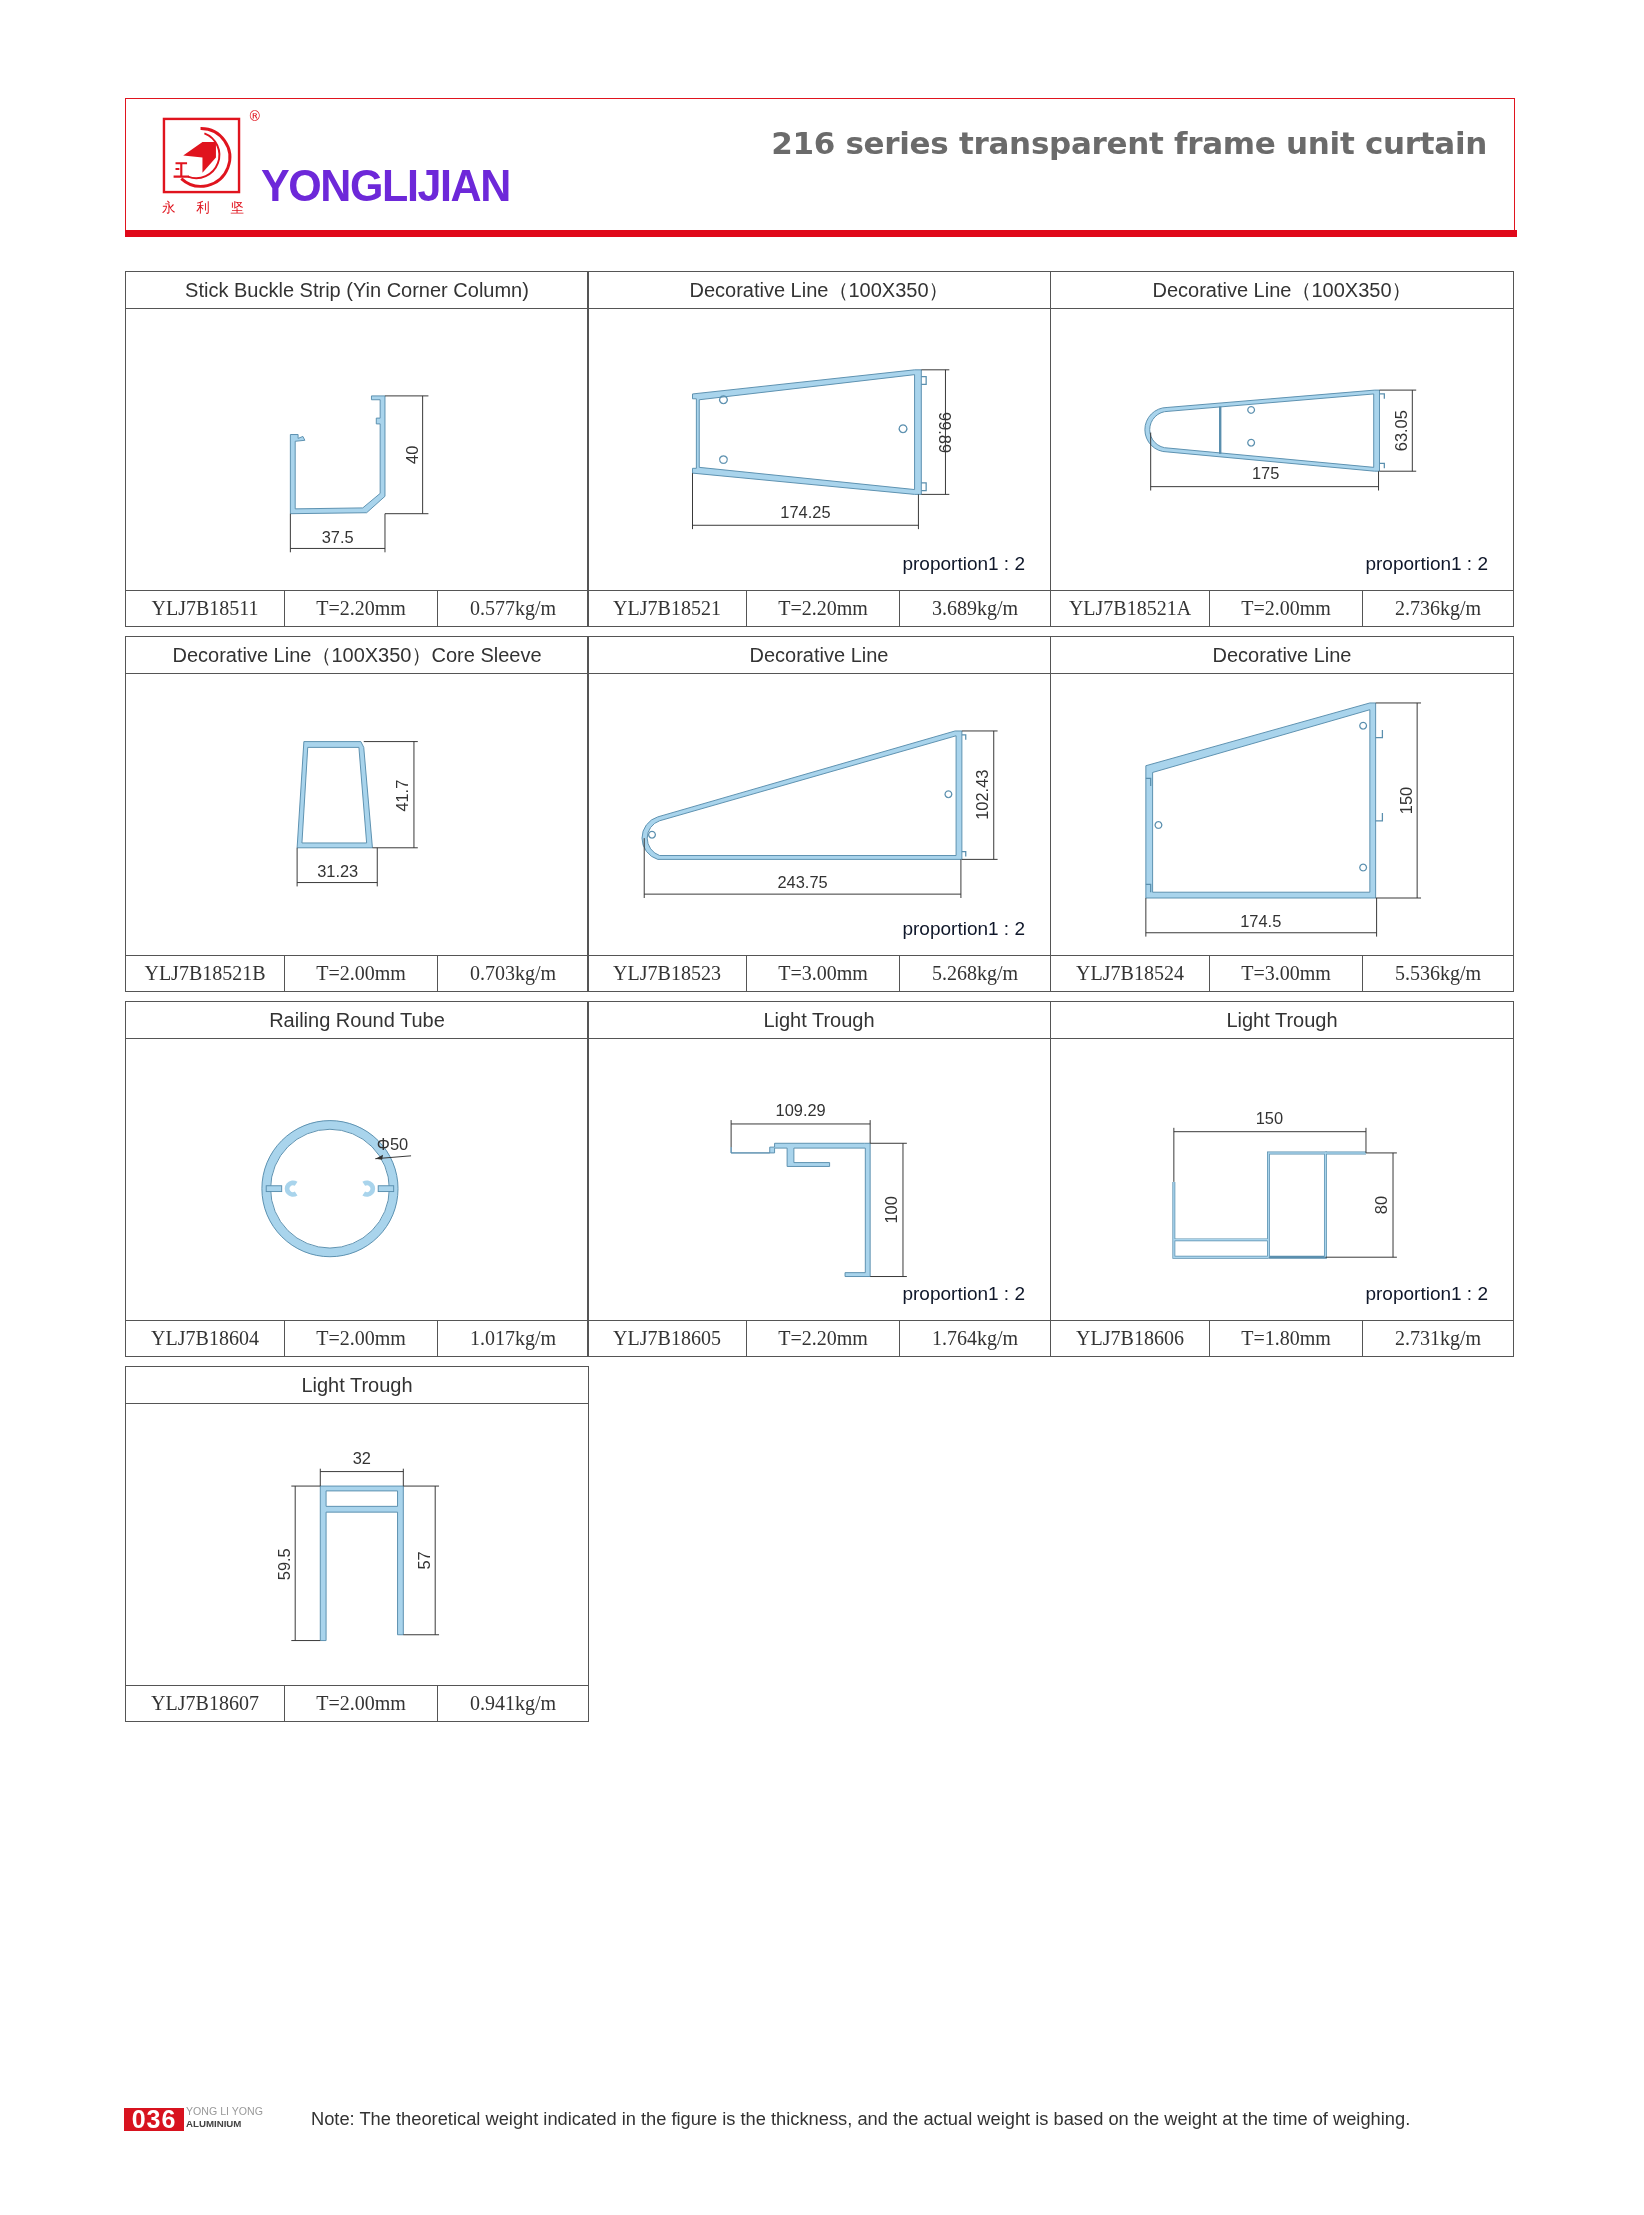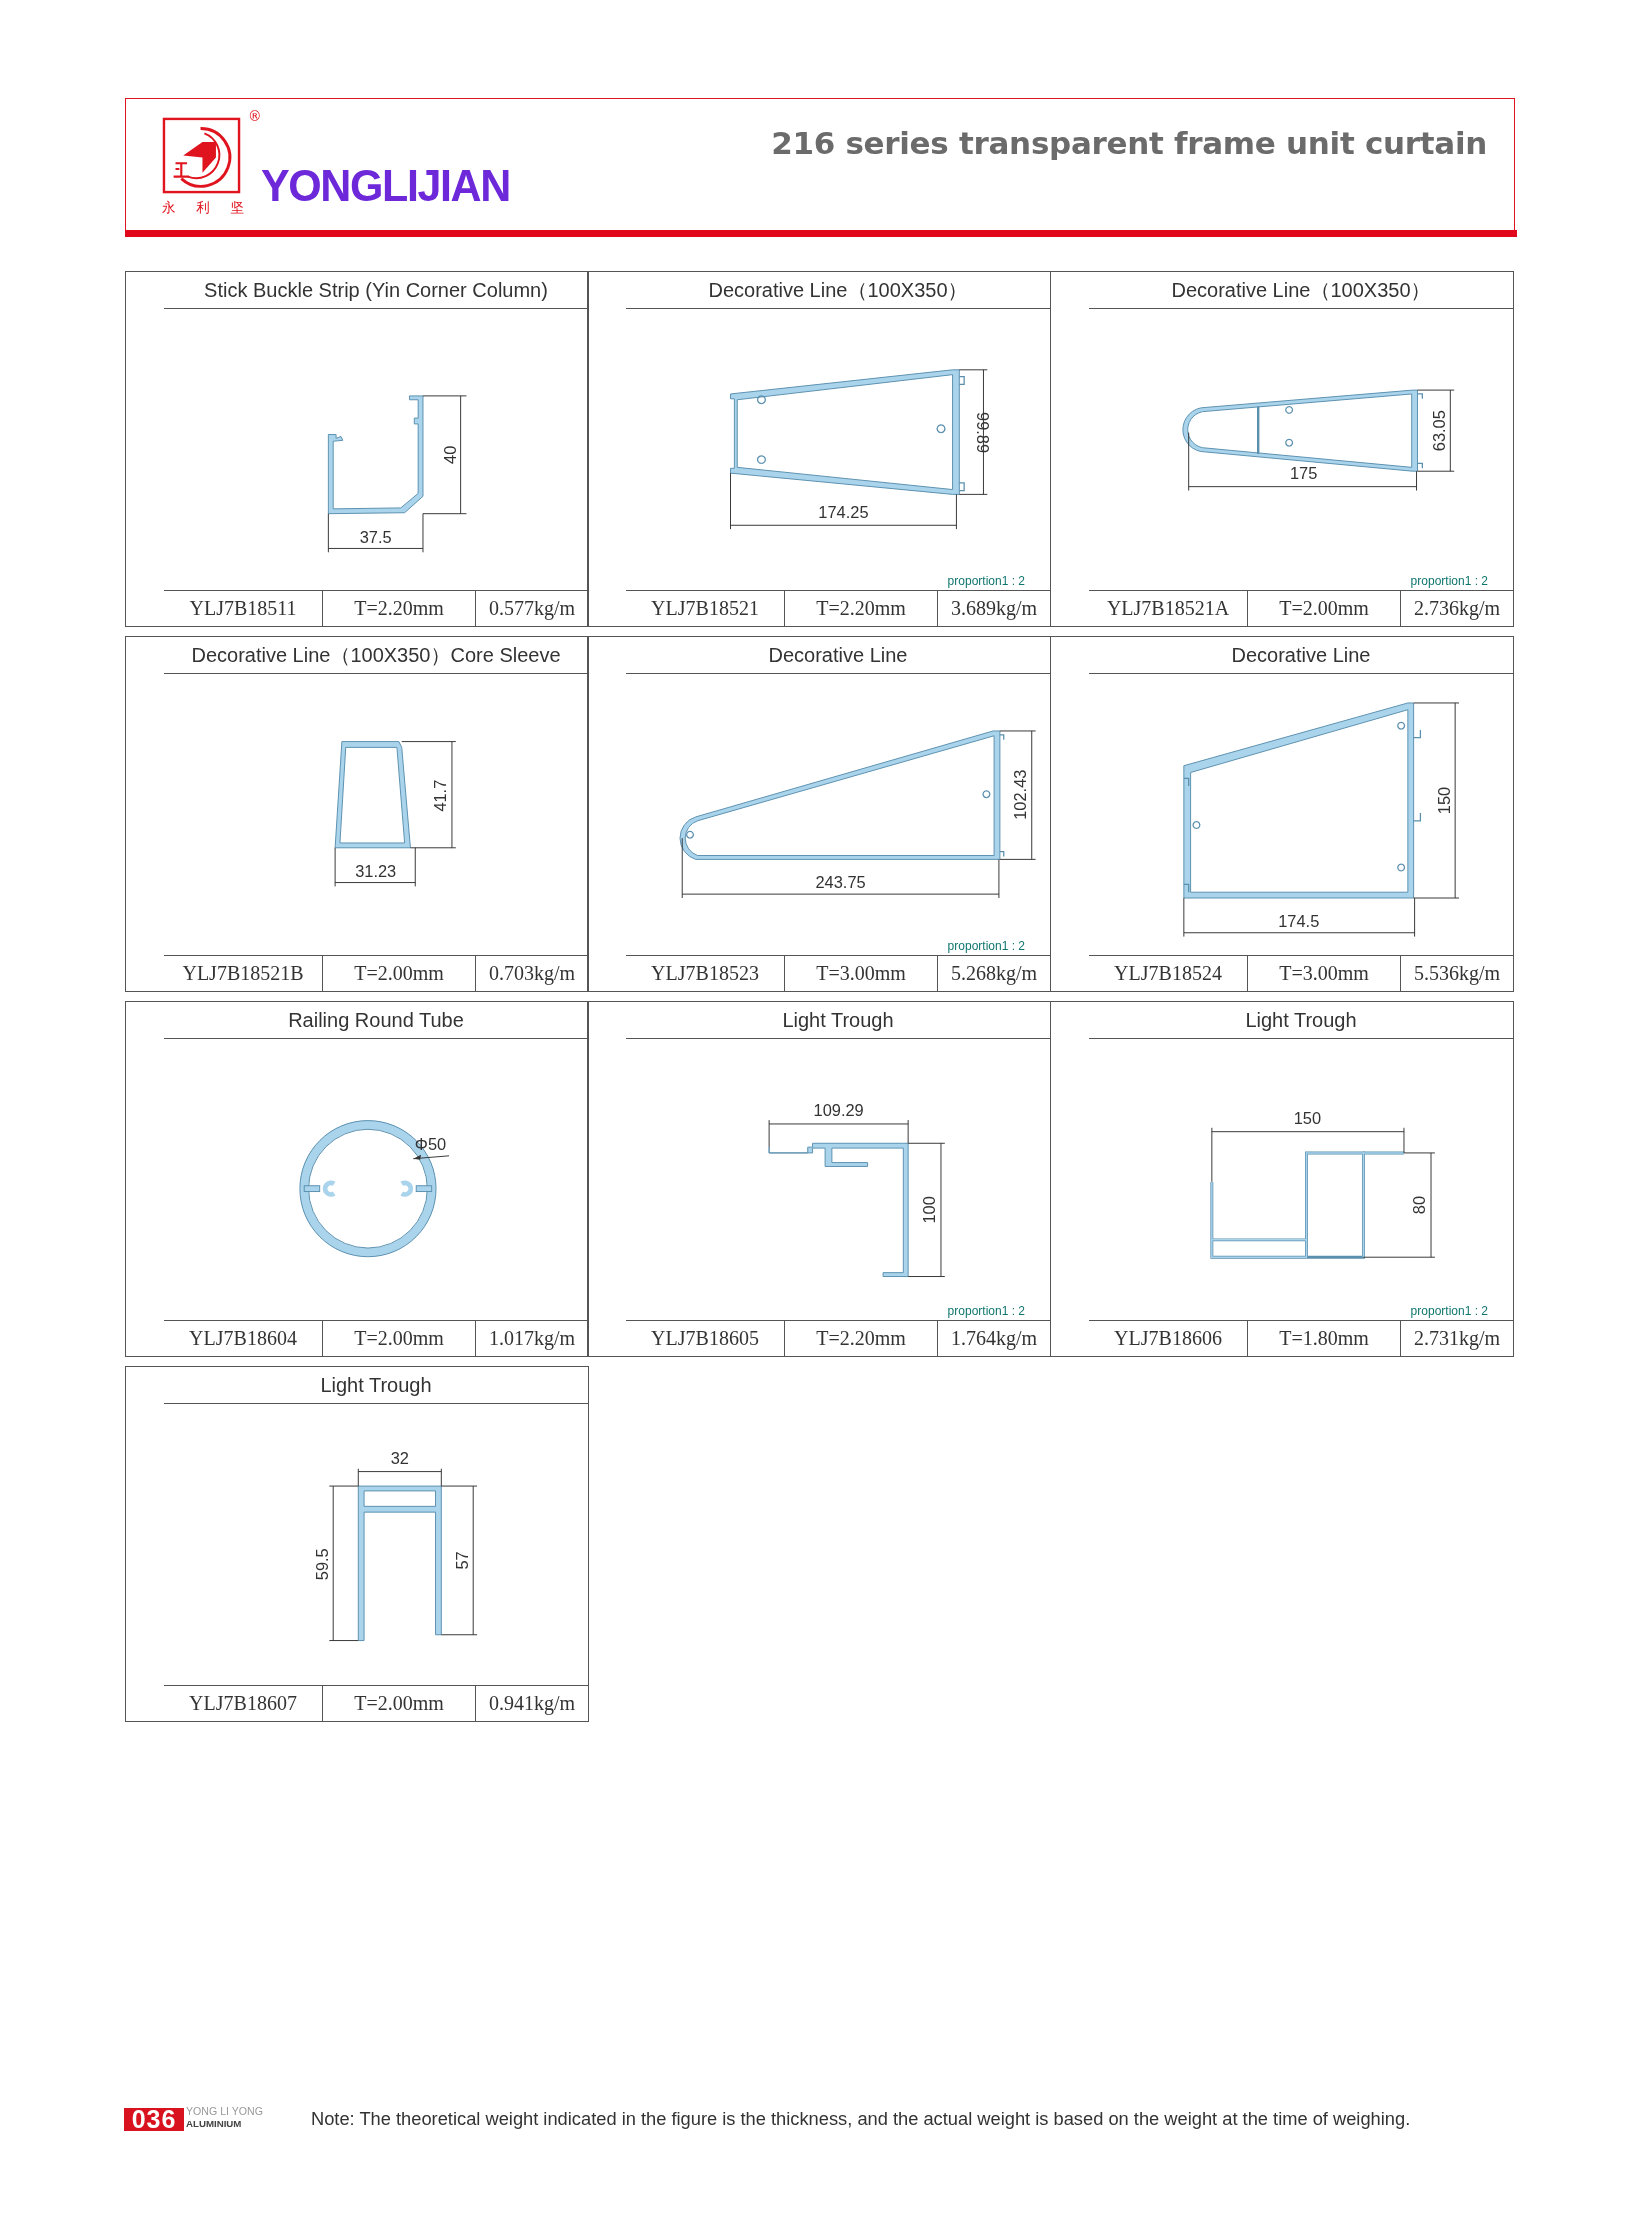--- a/index.html
+++ b/index.html
@@ -8,25 +8,25 @@
   
   .header-box { position: absolute; left: 125px; top: 98px; width: 1390px; height: 132px; border: 1.9px solid #e0141e; border-bottom: none; box-sizing: border-box; }
   .header-band { position: absolute; left: 125px; top: 230px; width: 1392px; height: 6.8px; background: #e0081a; }
   .logo-mark { position: absolute; left: 162px; top: 117px; width: 79px; height: 77px; }
   .reg-mark { position: absolute; left: 248px; top: 108px; font-size: 13.5px; color: #e0141e; font-family: "DejaVu Sans", sans-serif; }
   .logo-cn { position: absolute; left: 162px; top: 199px; width: 82px; display: flex; justify-content: space-between; font-size: 13.5px; color: #e0141e; font-family: "DejaVu Sans", sans-serif; }
   .logo-text { position: absolute; left: 261px; top: 162px; font-size: 43px; font-weight: bold; color: #6d28d9; letter-spacing: -1.4px; font-family: "Liberation Sans", sans-serif; transform: scaleY(1.02); }
   .page-title { position: absolute; right: 157px; top: 124px; text-align: right; font-family: "DejaVu Sans", sans-serif; font-weight: bold; font-size: 31px; line-height: 38px; color: #6b6b6b; letter-spacing: -0.3px; }
 
   
-  .cell { position: absolute; width: 464px; box-sizing: border-box; border: 1.9px solid #555; padding-left: 38px; }
+  .cell { position: absolute; width: 464px; box-sizing: border-box; border: 1.9px solid #555; }
   .cell-title { height: 37px; border-bottom: 1.9px solid #555; box-sizing: border-box; display: flex; align-items: center; justify-content: center; font-size: 20px; color: #333; }
   .cell-draw { position: relative; height: 282px; border-bottom: 1.9px solid #555; box-sizing: border-box; }
   .cell-draw svg { position: absolute; left: 0; top: 0; }
-  .proportion { position: absolute; right: 25px; bottom: 2px; font-size: 12px; color: #0f766e; }
+  .proportion { position: absolute; right: 25px; bottom: 15px; font-size: 19px; color: #0f172a; }
   .cell-specs { height: 35px; display: flex; font-family: Liberation Serif, serif; }
   .spec { display: flex; align-items: center; justify-content: center; font-size: 20px; color: #333; box-sizing: border-box; }
   .spec.code { width: 159px; border-right: 1.9px solid #555; }
   .spec.thick { width: 153px; border-right: 1.9px solid #555; }
   .spec.weight { flex: 1; }
 
   .dim { font-family: "Liberation Sans", sans-serif; font-size: 17px; fill: #333; }
 
   
   .page-num { position: absolute; left: 124px; top: 2108px; width: 60px; height: 23px; background: #d8131f; color: #fff; font-weight: bold; font-size: 25px; display: flex; align-items: center; justify-content: center; letter-spacing: 1px; }

